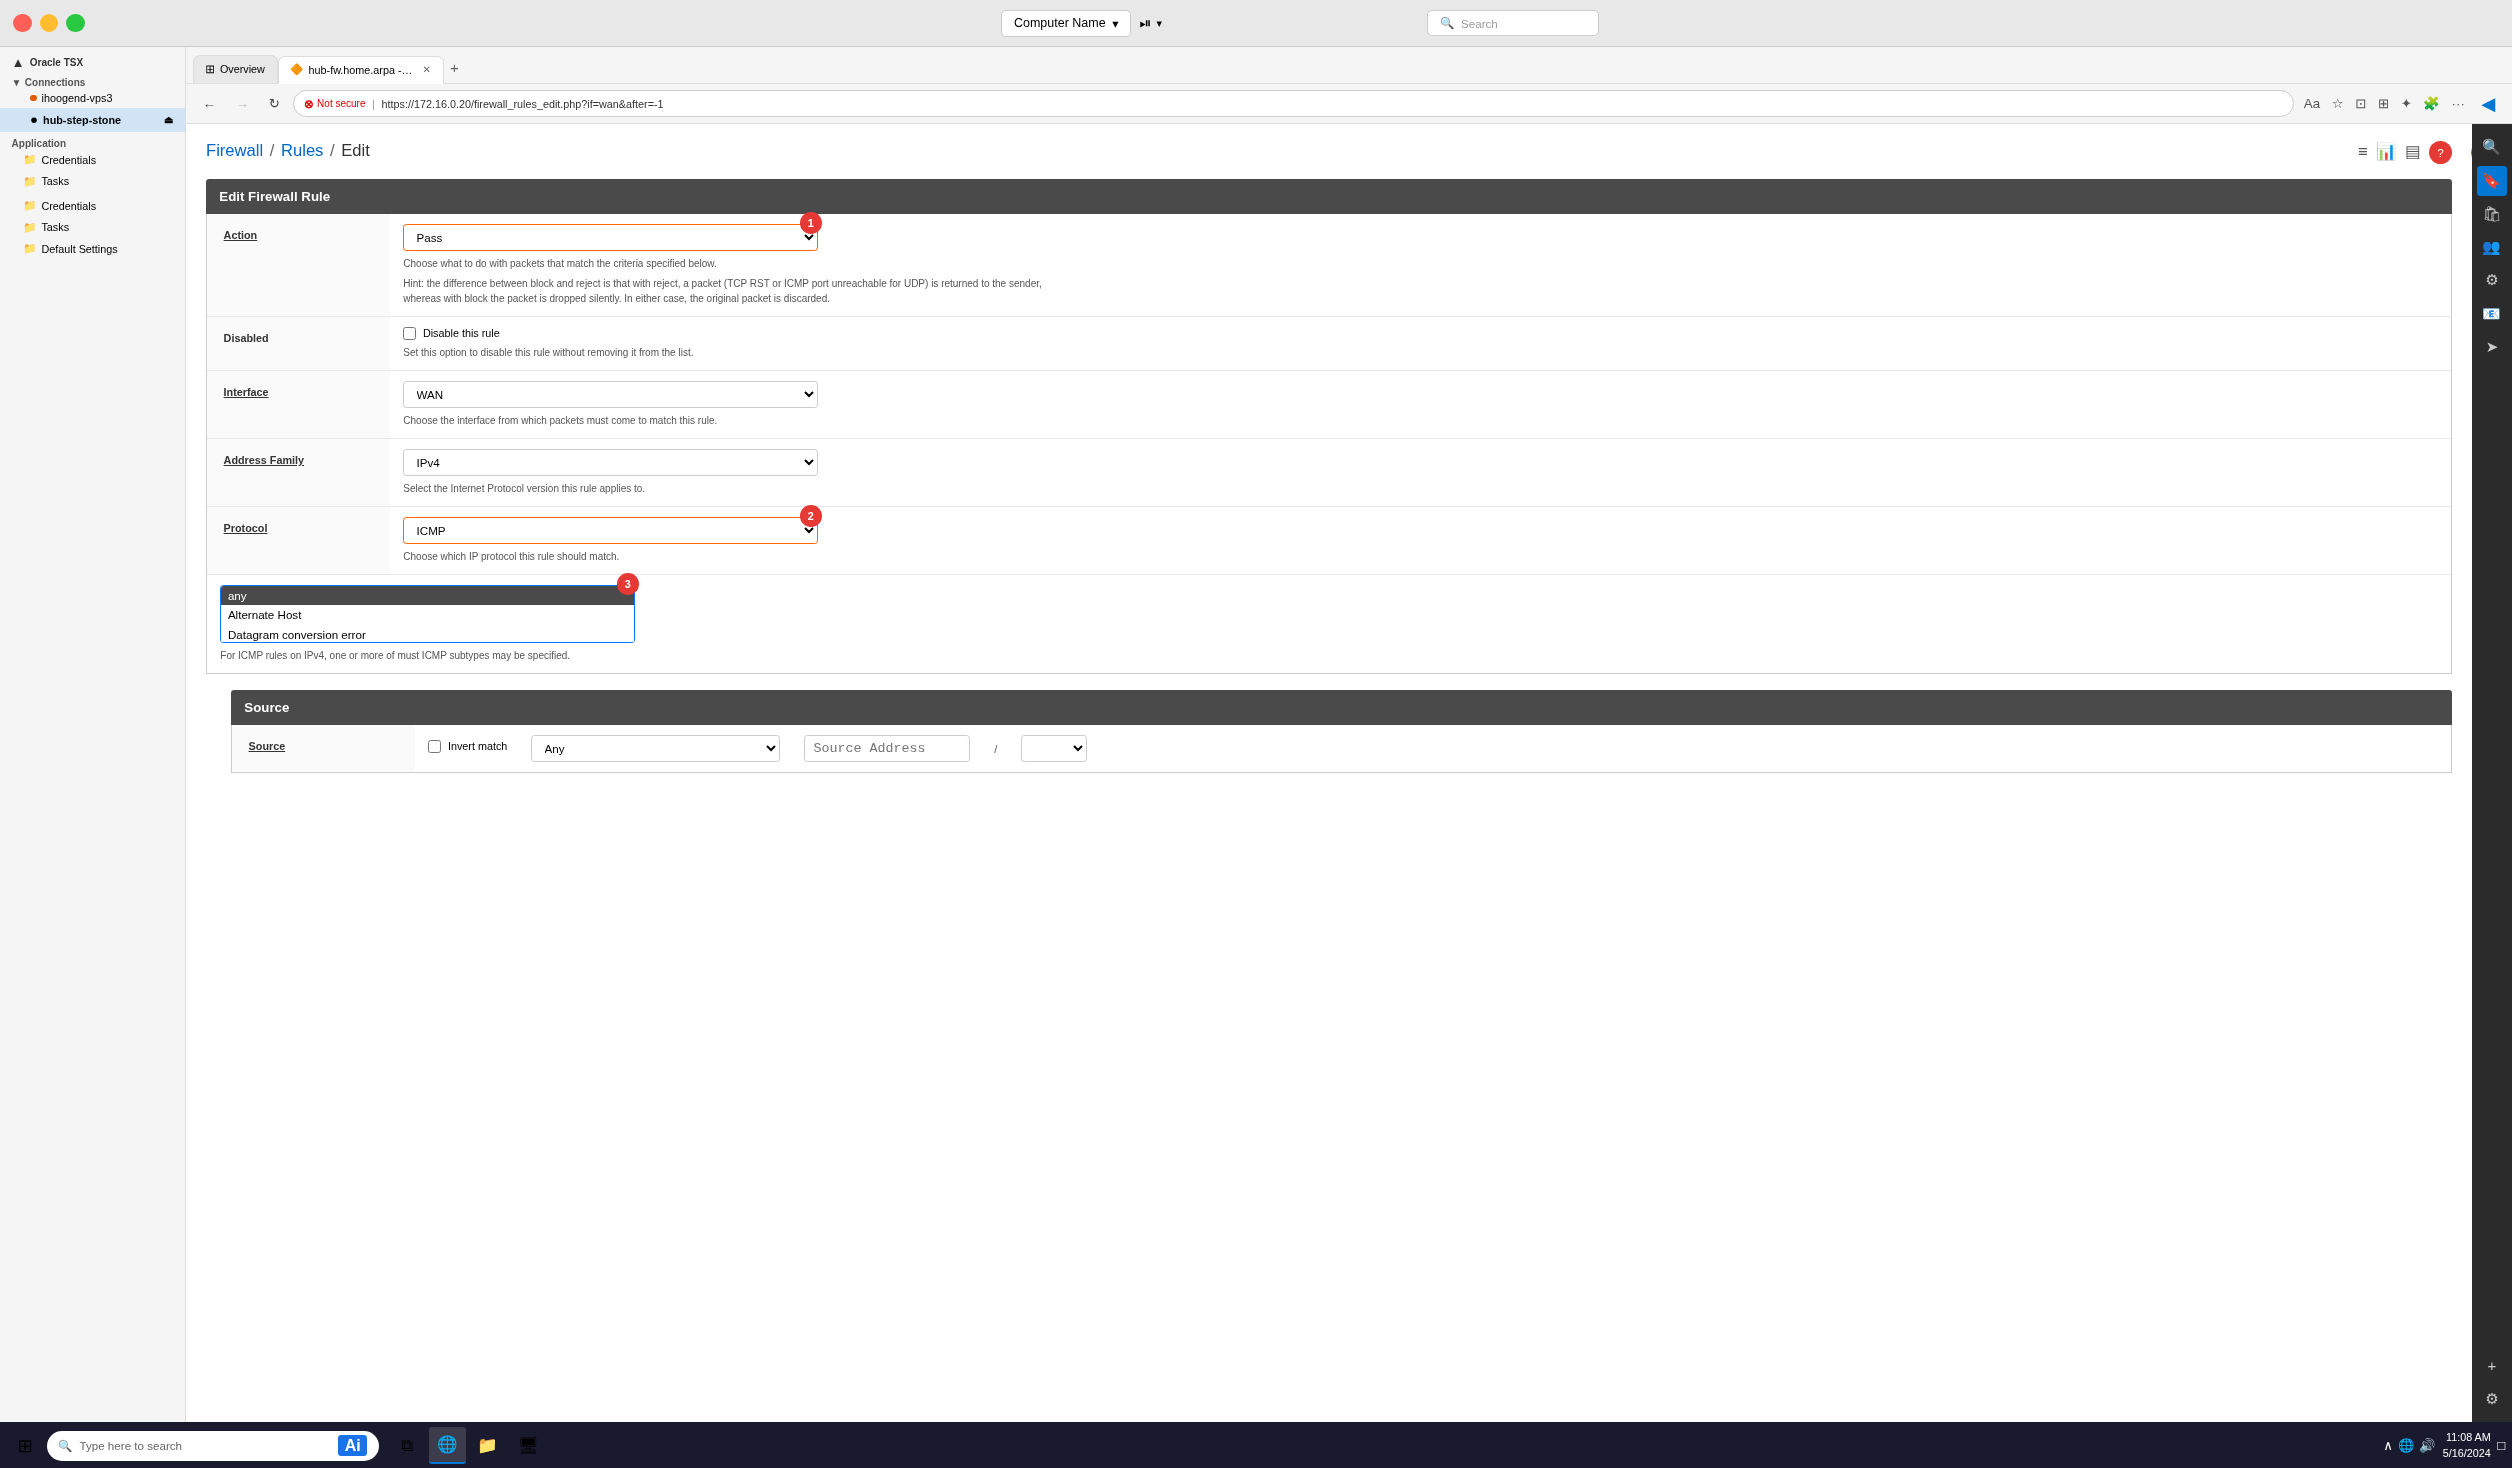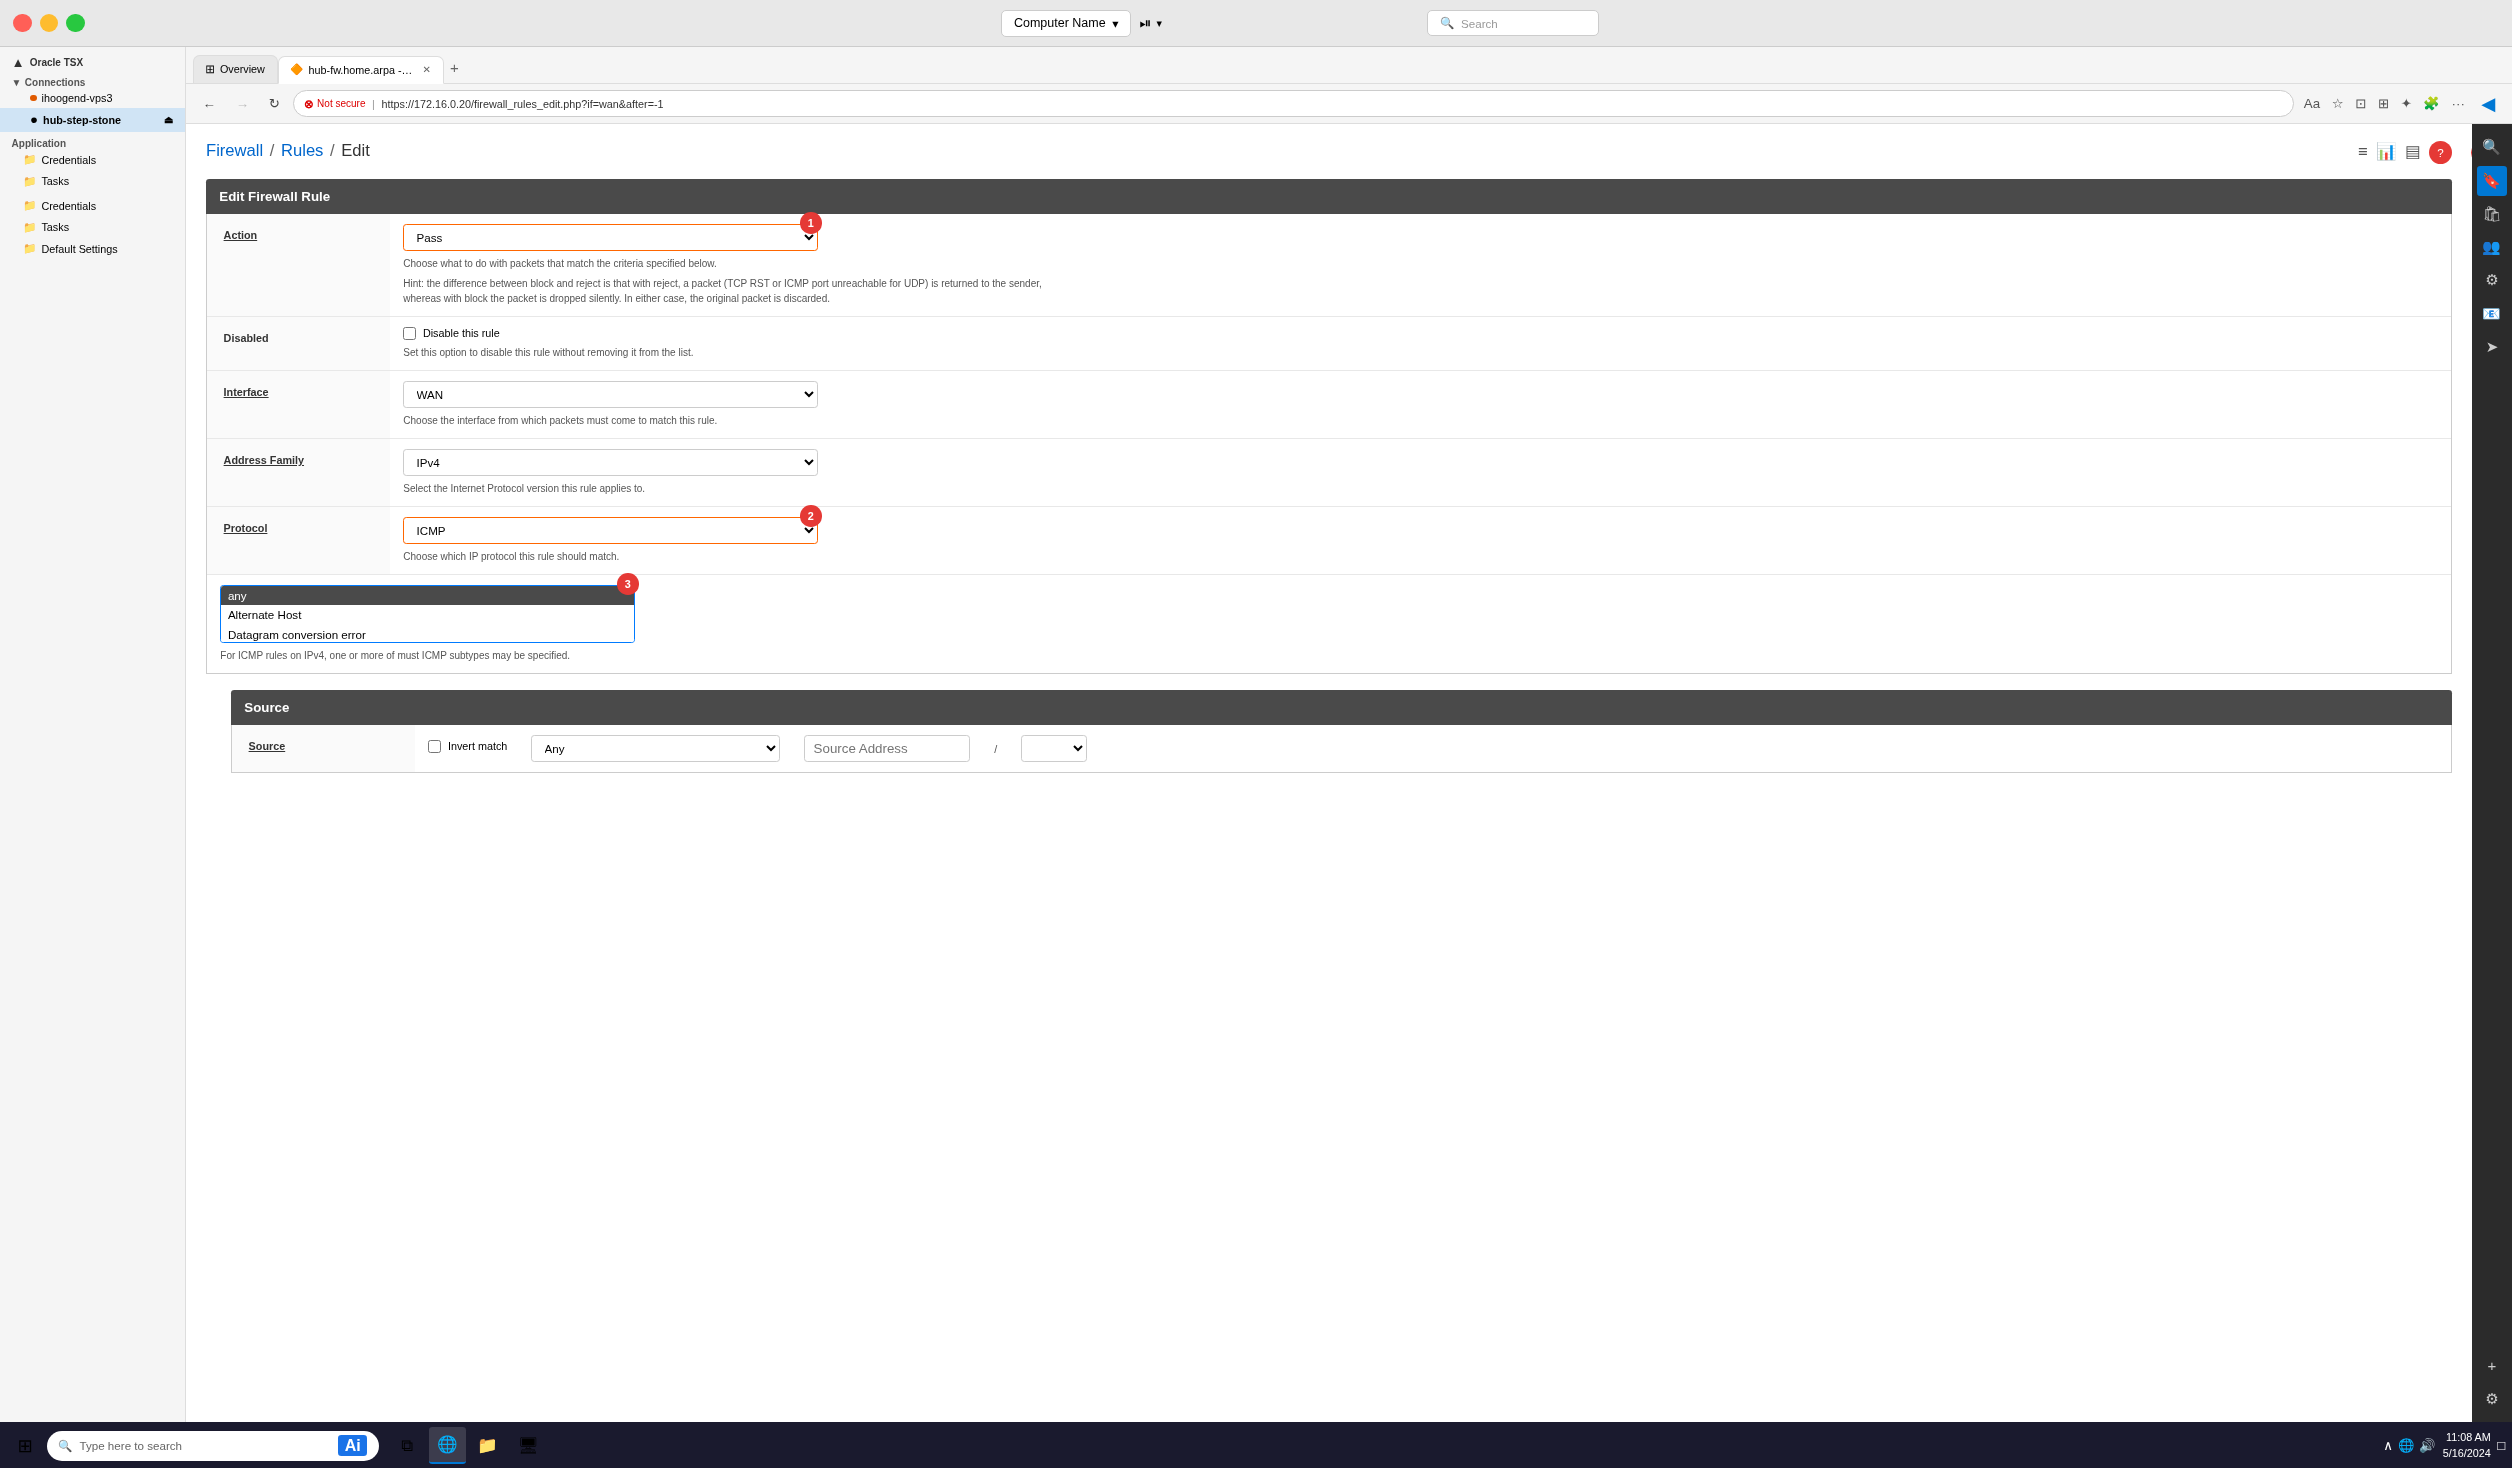--- a/index.html
+++ b/index.html
@@ -568,21 +568,21 @@
               <div class="fw-value-cell" style="display:flex; align-items:center; gap:24px; flex-wrap:wrap;">
                 <div class="fw-checkbox-row">
                   <input type="checkbox" style="">
                   <label>Invert match</label>
                 </div>
                 <select class="fw-select-normal" style="width:249px;">
                   <option>Any</option>
                   <option>Single host or alias</option>
                   <option>Network</option>
                 </select>
-                <input type="text" style="border: 0.8px solid rgb(204, 204, 204); border-radius: 3.3px; padding: 5px 8.3px; width: 166px;" placeholder="Source Address">
+                <input type="text" style="border: 0.8px solid rgb(204, 204, 204); border-radius: 3.3px; padding: 5px 8.3px; width: 166px; font-family: Liberation Mono, monospace;" placeholder="Source Address">
                 <span style="color:#555;">/</span>
                 <select class="fw-select-normal" style="width:66px;">
                   <option></option>
                 </select>
               </div>
             </div>
           </div>
         </div>
 
       </div>

